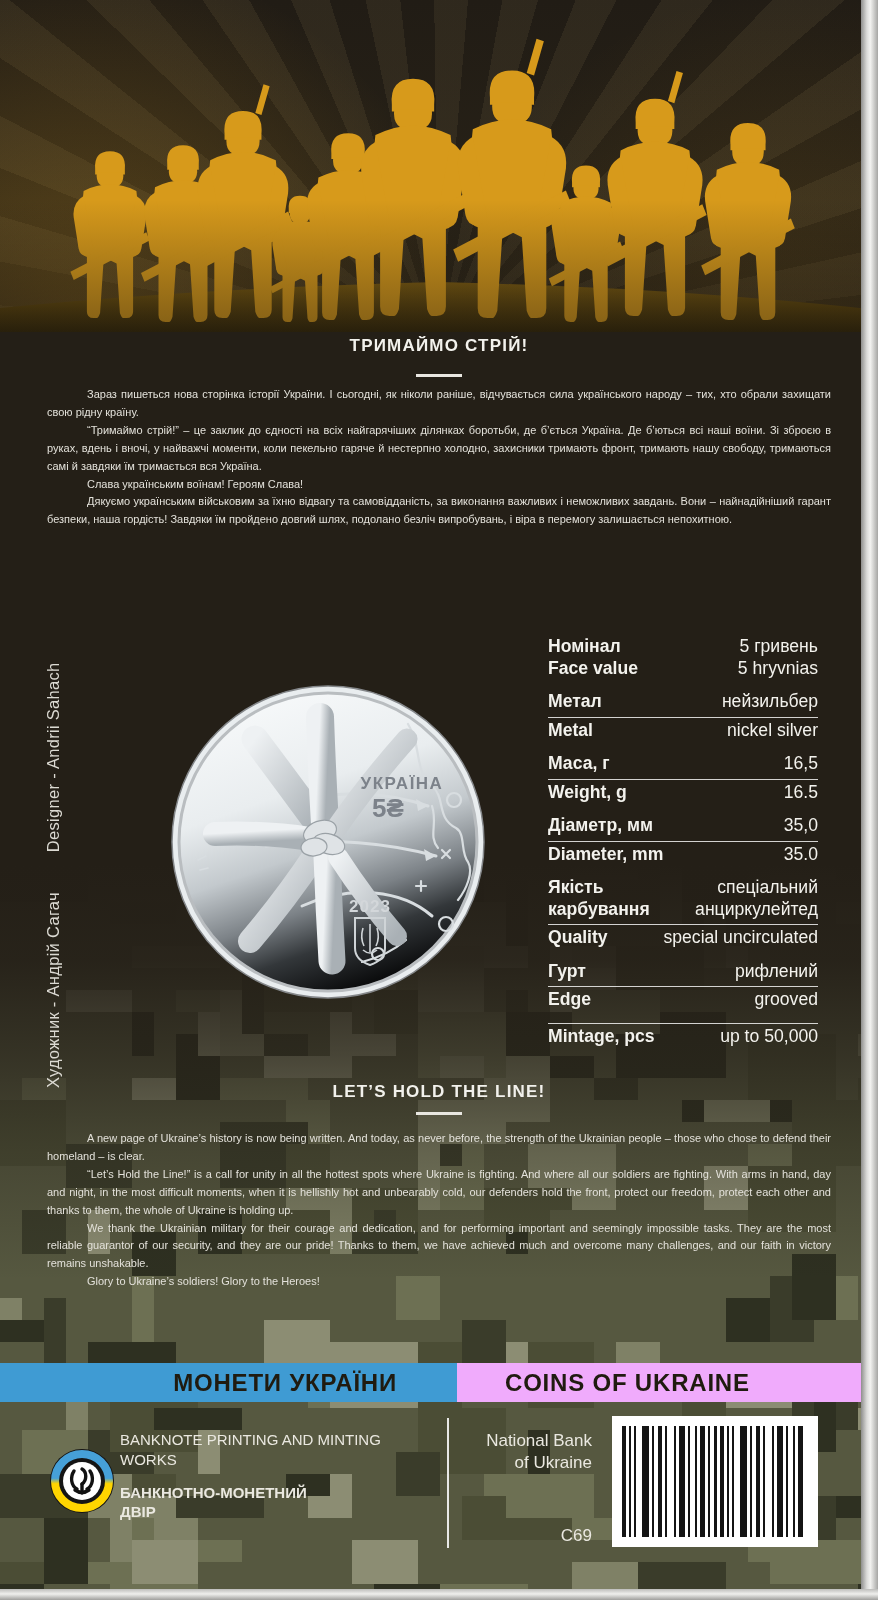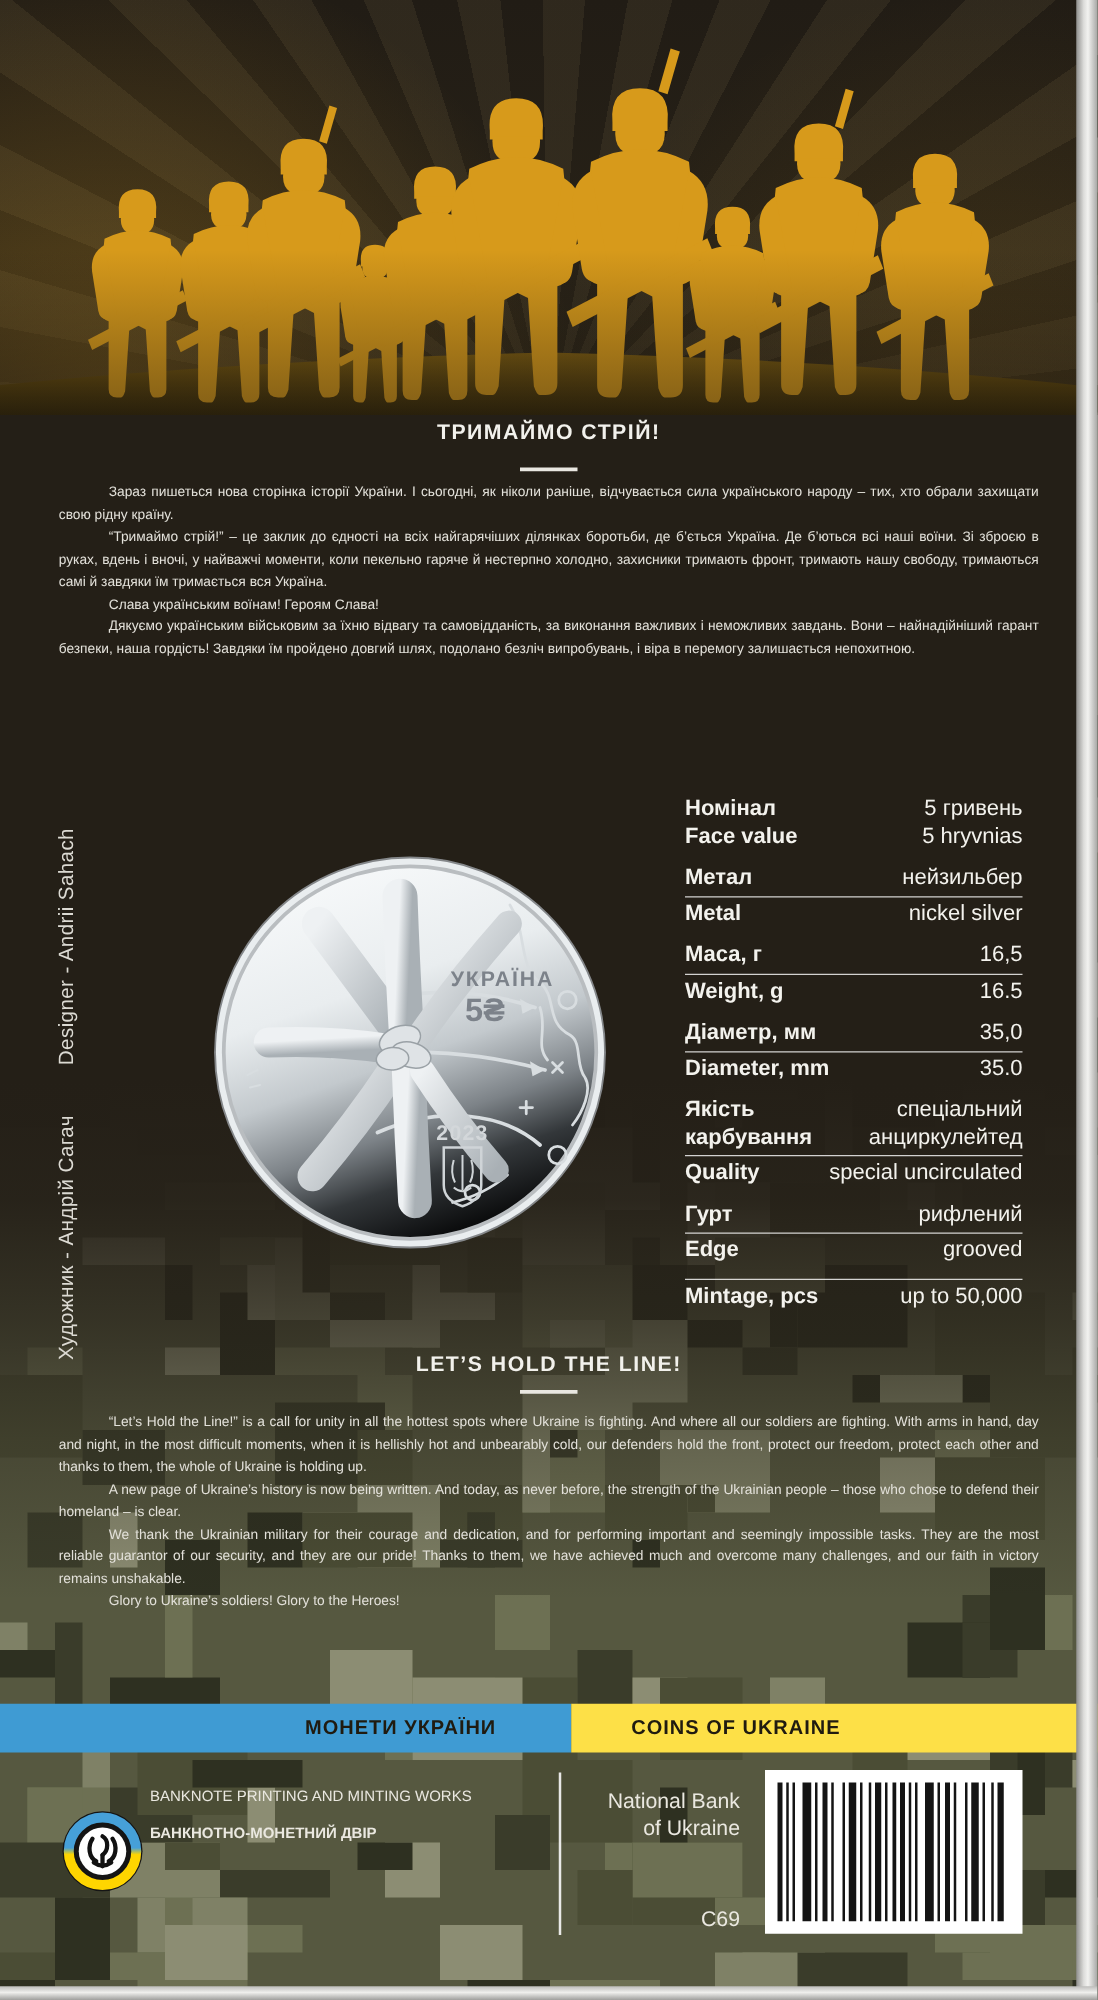--- a/index.html
+++ b/index.html
@@ -33,26 +33,26 @@
   .coin{position:absolute;left:170px;top:684px;z-index:3;}
   .specs{position:absolute;left:548px;top:636px;width:270px;z-index:3;color:#f3f2ed;}
   .spec-group{margin-bottom:12px;}
   .spec-row{display:flex;justify-content:space-between;align-items:flex-end;gap:10px;
     font-size:17.6px;line-height:21.5px;}
   .spec-row .lbl{font-weight:700;max-width:48%;}
   .spec-row .val{text-align:right;max-width:60%;}
   .spec-line{border-top:1px solid rgba(255,255,255,.8);margin:4px 0 2px;}
   .bars{position:absolute;top:1363px;left:0;width:878px;height:39px;display:flex;z-index:4;}
   .bar-seg{display:flex;align-items:center;box-sizing:border-box;
-    font-size:16px;font-weight:700;letter-spacing:.8px;color:#201b10;}
+    font-size:24px;font-weight:700;letter-spacing:.8px;color:#201b10;}
   .bar-uk{width:457px;justify-content:flex-end;padding-right:60px;}
   .bar-en{flex:1;justify-content:flex-start;padding-left:48px;}
   .footer-logo{position:absolute;left:49px;top:1448px;z-index:3;}
   .works{position:absolute;left:120px;top:1430px;z-index:3;color:#eae8e0;
-    font-size:12px;line-height:1.32;}
+    font-size:15px;line-height:1.32;}
   .works p{margin:0;}
   .works .en{width:300px;margin-bottom:13px;}
   .works .uk{width:212px;font-weight:bold;}
   .vline{position:absolute;left:447px;top:1418px;width:2px;height:130px;
     background:rgba(250,250,250,.9);z-index:3;}
   .nbu{position:absolute;left:452px;top:1430px;width:140px;text-align:right;
     color:#eae8e0;font-size:17px;line-height:1.32;z-index:3;}
   .code{position:absolute;left:452px;top:1526px;width:140px;text-align:right;
     color:#eae8e0;font-size:17px;z-index:3;}
   .barcode{position:absolute;left:612px;top:1416px;width:206px;height:131px;
@@ -619,31 +619,31 @@
         <div class="spec-row">
           <span class="lbl">Mintage, pcs</span>
           <span class="val">up to 50,000</span>
         </div>
       </div>
     </div>
 
   <h2 class="title title-en">LET’S HOLD THE LINE!</h2>
   <div class="rule rule-en"></div>
   <div class="text-block text-en">
+      <p>A new page of Ukraine’s history is now being written. And today, as never before, the strength of the Ukrainian people – those who chose to defend their homeland – is clear.</p>
       <p>“Let’s Hold the Line!” is a call for unity in all the hottest spots where Ukraine is fighting. And where all our soldiers are fighting. With arms in hand, day and night, in the most difficult moments, when it is hellishly hot and unbearably cold, our defenders hold the front, protect our freedom, protect each other and thanks to them, the whole of Ukraine is holding up.</p>
-      <p>A new page of Ukraine’s history is now being written. And today, as never before, the strength of the Ukrainian people – those who chose to defend their homeland – is clear.</p>
       <p>We thank the Ukrainian military for their courage and dedication, and for performing important and seemingly impossible tasks. They are the most reliable guarantor of our security, and they are our pride! Thanks to them, we have achieved much and overcome many challenges, and our faith in victory remains unshakable.</p>
       <p>Glory to Ukraine’s soldiers! Glory to the Heroes!</p>
     </div>
 
   <div class="bars">
     <div class="bar-seg bar-uk" style="background: rgb(63, 155, 211);">
       <span>МОНЕТИ УКРАЇНИ</span>
     </div>
-    <div class="bar-seg bar-en" style="background: #fde047;">
+    <div class="bar-seg bar-en" style="background: #f0abfc;">
       <span>COINS OF UKRAINE</span>
     </div>
   </div>
 
   <svg class="footer-logo" width="66" height="66" viewBox="-33 -33 66 66">
     <defs>
       <linearGradient id="ringG" x1="0" y1="0" x2="0" y2="1">
         <stop offset="0" stop-color="#46a0d8"></stop>
           <stop offset=".45" stop-color="#46a0d8"></stop>
         <stop offset=".55" stop-color="#ffd500"></stop>

